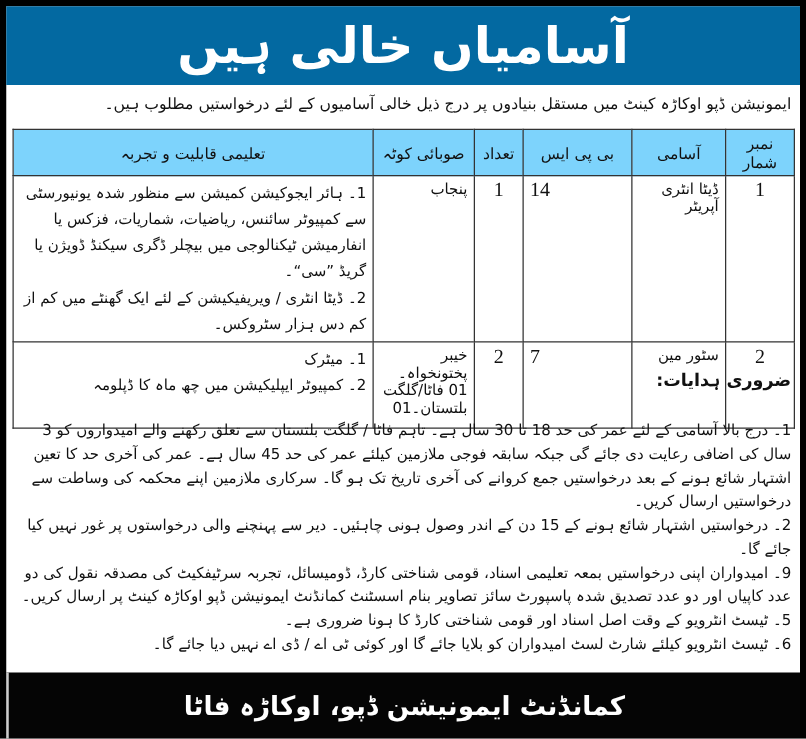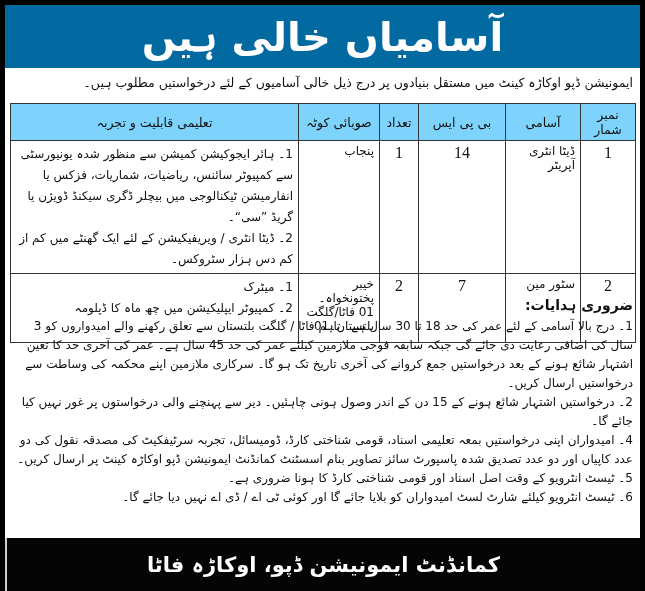--- a/index.html
+++ b/index.html
@@ -12,30 +12,30 @@
                 font-size:40px; font-weight:bold; direction:rtl; letter-spacing:1px; }
   .intro { position:absolute; right:12px; top:72px; width:620px; text-align:right; direction:rtl;
            font-size:12.5px; line-height:22px; }
   table.vac { position:absolute; left:10px; top:103px; width:626px; border-collapse:collapse;
               direction:rtl; font-size:12px; }
   table.vac td, table.vac th { border:1px solid #333; vertical-align:top; padding:3px 5px;
               font-weight:normal; }
   table.vac th { background:#7dd3fc; height:22px; font-size:12.5px; text-align:center; vertical-align:middle; }
   .c-sr { width:44px; text-align:center; }
   .c-post { width:64px; text-align:right; }
-  .c-bps { width:76px; text-align:center; }
+  .c-bps { width:76px; text-align:left; }
   .c-num { width:28px; text-align:center; }
   .c-quota { width:70px; text-align:right; }
   .c-qual { text-align:right; line-height:21px; }
   .num { font-family:"Liberation Serif", serif; font-size:16px; }
   tr.r1 td { height:82px; }
   tr.r2 td { height:62px;margin-top:41px; }
   .instr { position:absolute; right:12px; top:296px; width:622px; direction:rtl; text-align:right;
            font-size:12px; line-height:19px; }
-  .instr-title { font-size:14px; font-weight:bold; margin-bottom:2px; }
+  .instr-title { font-size:14px; font-weight:bold; margin-bottom:20px; }
   .instr p { margin:0; }
   .banner-bottom { position:absolute; left:5px; top:538px; width:635px; height:53px; background:#050505;
                    color:#fff; display:flex; align-items:center; justify-content:center;
                    font-size:21px; font-weight:bold; direction:rtl; border-left:2px solid #ccc; box-sizing:border-box; }
 </style>
 </head>
 <body>
 
 <div class="frame"></div>
 
@@ -79,20 +79,20 @@
         <div>2۔ کمپیوٹر ایپلیکیشن میں چھ ماہ کا ڈپلومہ</div>
       </td>
     </tr>
   </tbody>
 </table>
 
 <div class="instr">
   <div class="instr-title">ضروری ہدایات:</div>
   <p>1۔ درج بالا آسامی کے لئے عمر کی حد 18 تا 30 سال ہے۔ تاہم فاٹا / گلگت بلتستان سے تعلق رکھنے والے امیدواروں کو 3 سال کی اضافی رعایت دی جائے گی جبکہ سابقہ فوجی ملازمین کیلئے عمر کی حد 45 سال ہے۔ عمر کی آخری حد کا تعین اشتہار شائع ہونے کے بعد درخواستیں جمع کروانے کی آخری تاریخ تک ہو گا۔ سرکاری ملازمین اپنے محکمہ کی وساطت سے درخواستیں ارسال کریں۔</p>
   <p>2۔ درخواستیں اشتہار شائع ہونے کے 15 دن کے اندر وصول ہونی چاہئیں۔ دیر سے پہنچنے والی درخواستوں پر غور نہیں کیا جائے گا۔</p>
-  <p>4۔ امیدواران اپنی درخواستیں بمعہ تعلیمی اسناد، قومی شناختی کارڈ، ڈومیسائل، تجربہ سرٹیفکیٹ کی مصدقہ نقول کی دو عدد کاپیاں اور دو عدد تصدیق شدہ پاسپورٹ سائز تصاویر بنام اسسٹنٹ کمانڈنٹ ایمونیشن ڈپو اوکاڑہ کینٹ پر ارسال کریں۔</p>
+  <p>9۔ امیدواران اپنی درخواستیں بمعہ تعلیمی اسناد، قومی شناختی کارڈ، ڈومیسائل، تجربہ سرٹیفکیٹ کی مصدقہ نقول کی دو عدد کاپیاں اور دو عدد تصدیق شدہ پاسپورٹ سائز تصاویر بنام اسسٹنٹ کمانڈنٹ ایمونیشن ڈپو اوکاڑہ کینٹ پر ارسال کریں۔</p>
   <p>5۔ ٹیسٹ انٹرویو کے وقت اصل اسناد اور قومی شناختی کارڈ کا ہونا ضروری ہے۔</p>
   <p>6۔ ٹیسٹ انٹرویو کیلئے شارٹ لسٹ امیدواران کو بلایا جائے گا اور کوئی ٹی اے / ڈی اے نہیں دیا جائے گا۔</p>
 </div>
 
 <div class="banner-bottom">
   <span>کمانڈنٹ ایمونیشن ڈپو، اوکاڑہ فاٹا</span>
 </div>
 
 </body></html>

